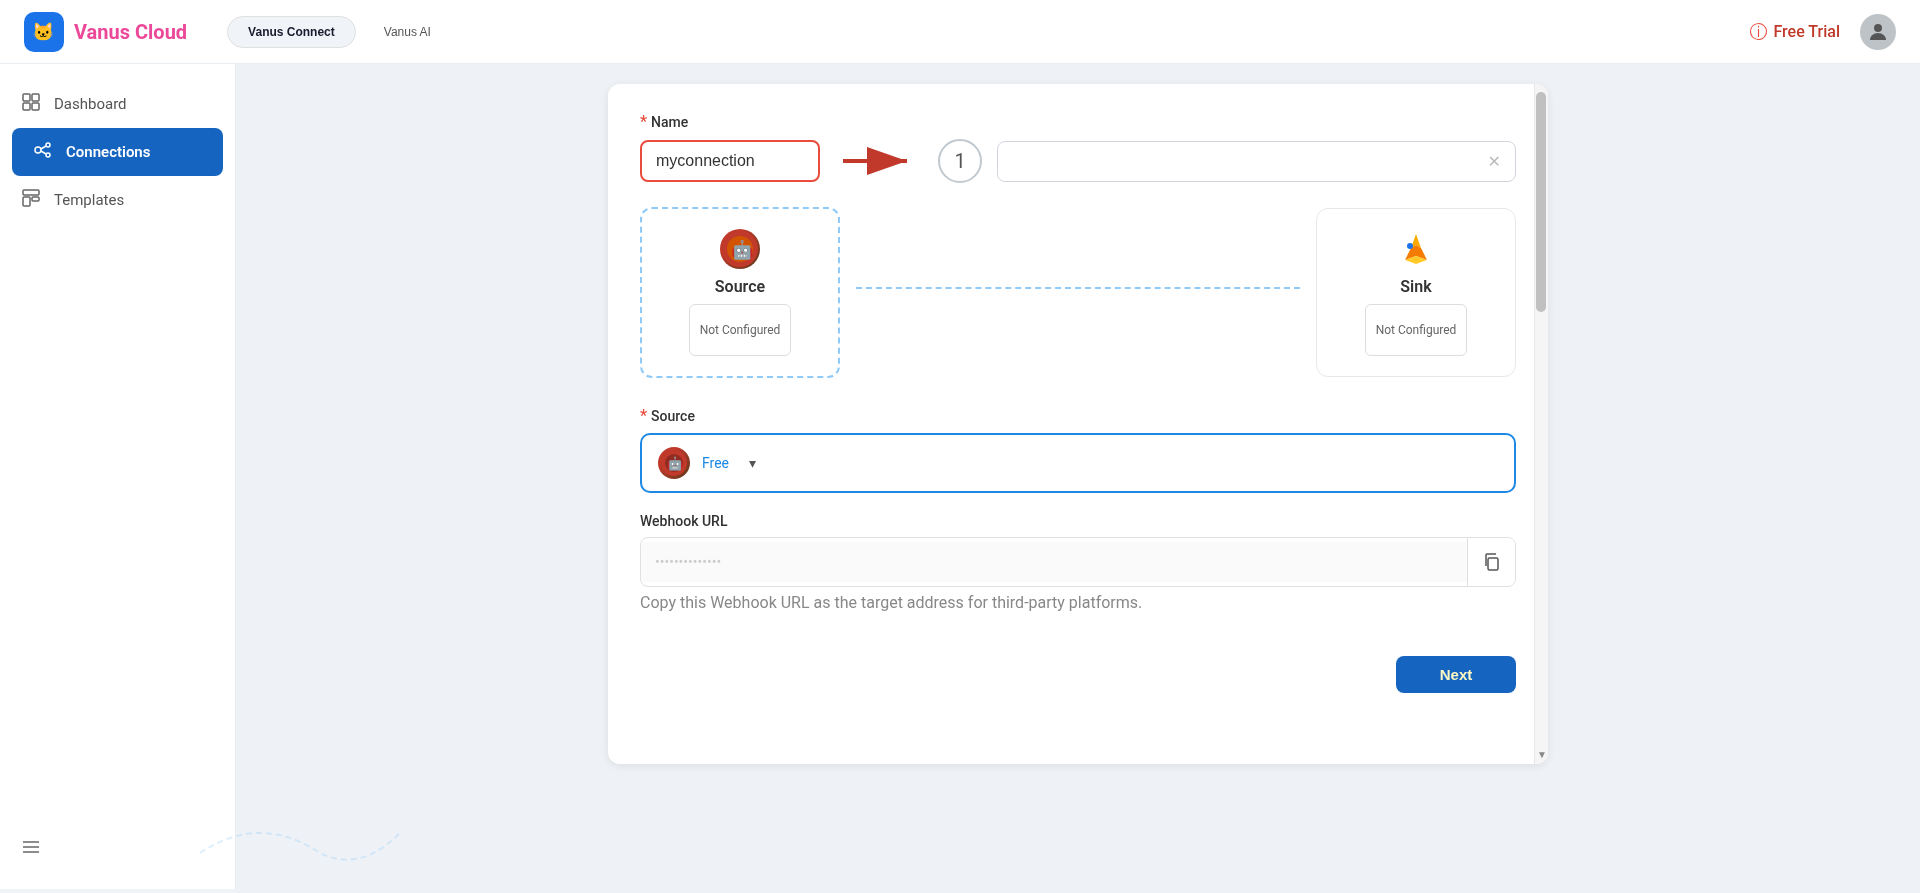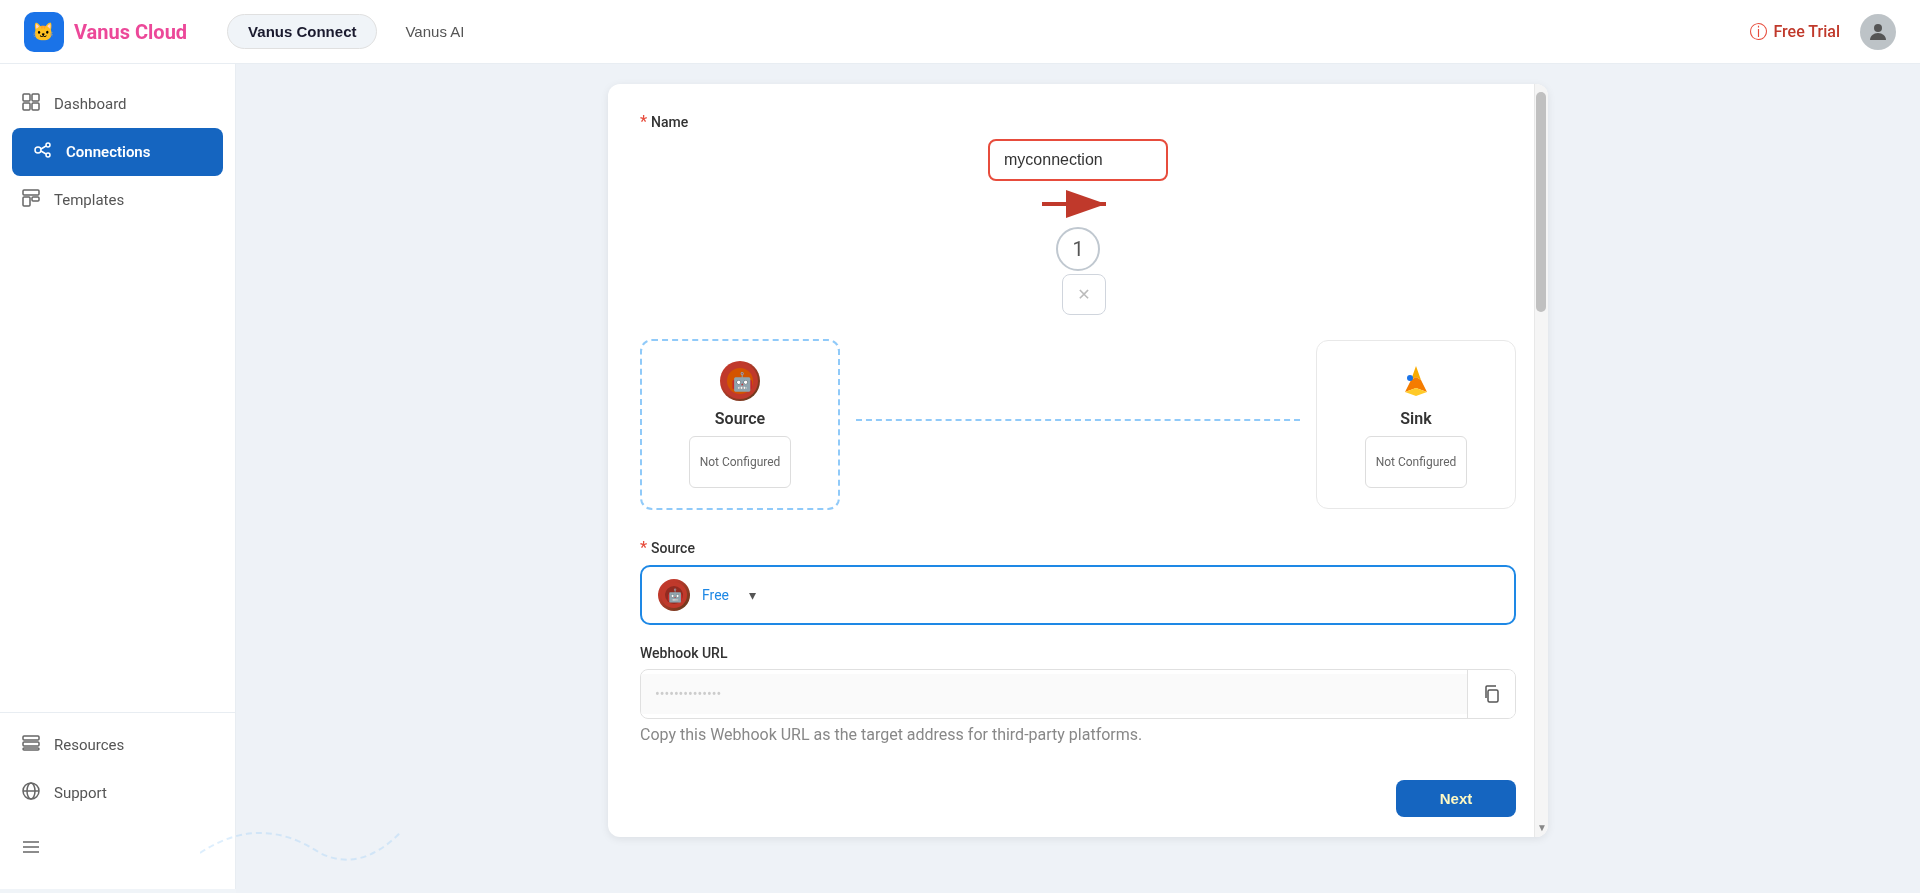--- a/index.html
+++ b/index.html
@@ -14,21 +14,21 @@
     .logo-area {
       display: flex; align-items: center; gap: 10px; margin-right: 40px;
     }
     .logo-icon {
       width: 40px; height: 40px; background: #1a73e8; border-radius: 10px;
       display: flex; align-items: center; justify-content: center; color: #fff; font-size: 18px;
     }
     .logo-text { font-size: 20px; font-weight: 700; color: #ec4899; }
     .nav-tabs { display: flex; gap: 8px; }
     .nav-tab {
-      padding: 8px 20px; border-radius: 20px; font-size: 15px; cursor: pointer; border: none; background: transparent;
+      padding: 8px 20px; border-radius: 20px; font-size: 12px; cursor: pointer; border: none; background: transparent;
     }
     .nav-tab.active { background: #f0f4f8; font-weight: 600; color: #1a1a2e; border: 1px solid #e0e0e0; }
     .nav-tab.inactive { color: #555; }
     .nav-right { margin-left: auto; display: flex; align-items: center; gap: 20px; }
     .free-trial {
       display: flex; align-items: center; gap: 6px; color: #c0392b;
       font-size: 16px; font-weight: 500; cursor: pointer;
     }
     .free-trial-icon { color: #e74c3c; font-size: 18px; }
     .user-avatar {
@@ -95,21 +95,21 @@
     .scroll-arrow.bottom { bottom: 0; }
 
     
     .field-label {
       font-size: 14px; color: #333; margin-bottom: 8px; font-weight: 500;
       display: flex; align-items: center; gap: 4px;
     }
     .required-star { color: #e74c3c; font-size: 16px; }
 
     .name-row {
-      display: flex; align-items: center; gap: 3px; margin-bottom: 24px; flex-direction: column;
+      display: flex; align-items: center; gap: 3px; margin-bottom: 24px;
     }
     .name-input {
       border: 2px solid #e74c3c; border-radius: 8px; padding: 10px 14px;
       font-size: 16px; width: 180px; outline: none; color: #333;
     }
     .arrow-indicator {
       margin: 0 16px; display: flex; align-items: center;
     }
     .arrow-svg { width: 80px; height: 40px; }
     .circle-num {
@@ -261,42 +261,20 @@
       <span class="sidebar-icon">
         <svg width="20" height="20" viewBox="0 0 20 20" fill="none" stroke="#666" stroke-width="1.5">
             <rect x="2" y="2" width="16" height="5" rx="1"></rect>
             <rect x="2" y="9" width="7" height="9" rx="1"></rect>
             <rect x="11" y="9" width="7" height="4" rx="1"></rect>
           </svg>
       </span>
       <span>Templates</span>
     </div>
     <div class="sidebar-spacer"></div>
-    <div class="sidebar-bottom">
-      <div class="sidebar-item">
-        <span class="sidebar-icon">
-          <svg width="20" height="20" viewBox="0 0 20 20" fill="none" stroke="#666" stroke-width="1.5">
-              <rect x="2" y="3" width="16" height="4" rx="1"></rect>
-              <rect x="2" y="9" width="16" height="4" rx="1"></rect>
-              <rect x="2" y="15" width="16" height="2" rx="1"></rect>
-            </svg>
-        </span>
-        <span>Resources</span>
-      </div>
-      <div class="sidebar-item">
-        <span class="sidebar-icon">
-          <svg width="20" height="20" viewBox="0 0 20 20" fill="none" stroke="#666" stroke-width="1.5">
-              <circle cx="10" cy="10" r="8"></circle>
-              <line x1="2" y1="10" x2="18" y2="10"></line>
-              <ellipse cx="10" cy="10" rx="4" ry="8"></ellipse>
-            </svg>
-        </span>
-        <span>Support</span>
-      </div>
-    </div>
     <div class="sidebar-item">
       <span class="sidebar-icon">
         <svg width="20" height="20" viewBox="0 0 20 20" fill="none" stroke="#666" stroke-width="1.5">
             <line x1="2" y1="5" x2="18" y2="5"></line>
             <line x1="2" y1="10" x2="18" y2="10"></line>
             <line x1="2" y1="15" x2="18" y2="15"></line>
           </svg>
       </span>
     </div>
   </aside>

